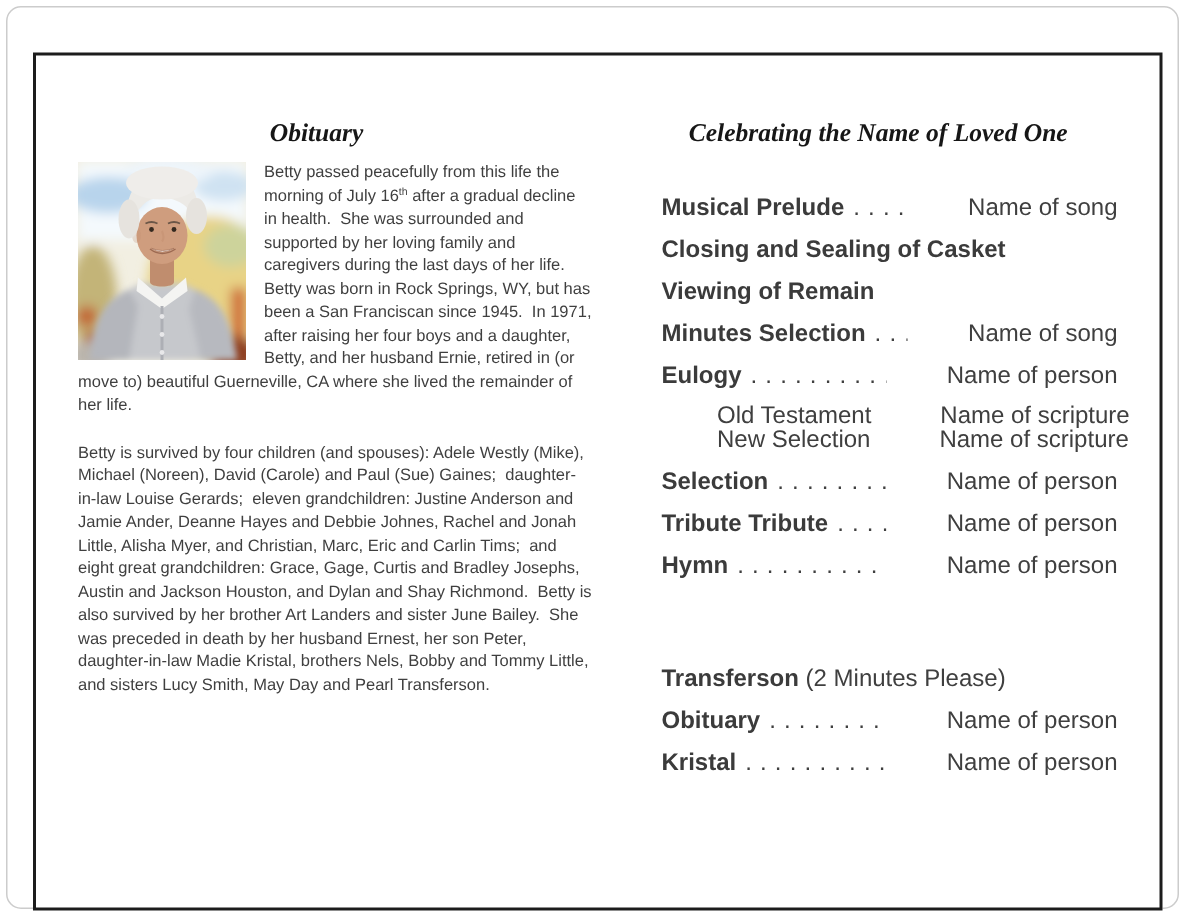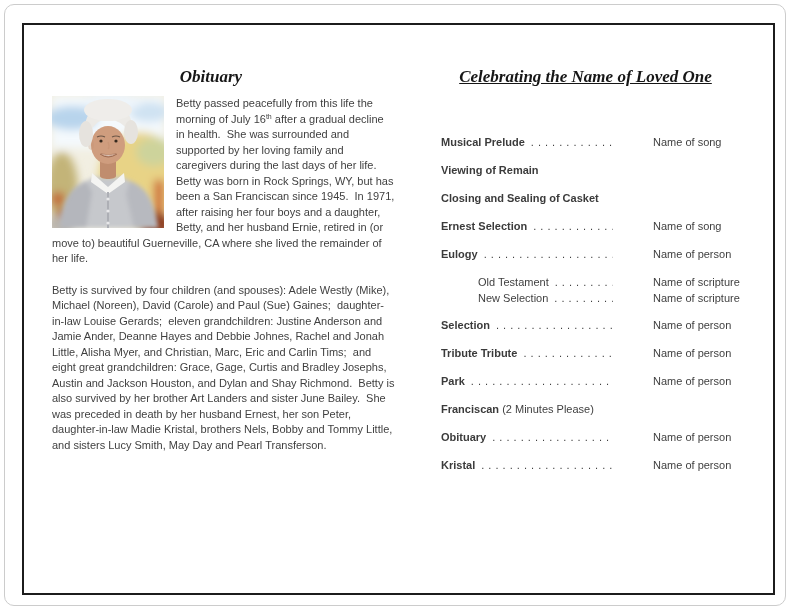--- a/index.html
+++ b/index.html
@@ -10,59 +10,59 @@
   }
   *{box-sizing:border-box;margin:0;padding:0;}
   html,body{width:792px;height:612px;background:#ffffff;overflow:hidden;}
   body{font-family:"Liberation Sans","DejaVu Sans",sans-serif;color:var(--text);position:relative;}
 
   .outer-frame{
     position:absolute;left:4px;top:4px;right:6px;bottom:6px;
     border:1px solid var(--frame);border-radius:10px;background:#ffffff;
   }
   .page{
-    position:absolute;left:17px;top:18px;width:753px;height:572px;
+    position:absolute;left:17px;top:30px;width:753px;height:572px;
     border:2px solid var(--border);background:#ffffff;display:flex;
   }
   .half{height:100%;}
   .half.left{width:374px;}
   .half.right{width:375px;}
 
   .col-title{
     font-family:"Liberation Serif","DejaVu Serif",serif;
     font-weight:bold;font-style:italic;
     font-size:17px;line-height:20px;text-align:center;color:var(--title);
   }
   .half.left  .col-title{margin:42px 0 9px 0;}
-  .half.right .col-title{margin:42px 0 48px 0;text-decoration:underline;}
+  .half.right .col-title{margin:42px 0 32px 0;}
 
   
   .left-content{padding:0 3px 0 28px;font-size:11px;line-height:15.5px;}
   .left-content p{white-space:pre-wrap;margin:0 0 16px 0;}
   .left-content p.first{margin-top:9px;}
   sup{font-size:7px;vertical-align:4px;line-height:0;}
 
   .photo{
     float:left;width:112px;height:132px;margin:0 12px 0 0;
     overflow:hidden;background:#efe9da;
   }
   .photo svg{display:block;width:112px;height:132px;}
 
   
-  .program{padding:0 28px 0 43px;font-size:11px;}
+  .program{padding:0 28px 0 43px;font-size:16px;}
   .prow{display:flex;align-items:baseline;line-height:15px;margin-bottom:13px;}
   .prow.block{display:block;}
   .plabel{font-weight:bold;white-space:nowrap;color:#3b3b3b;}
-  .pnote{white-space:pre;}
+  .pnote{white-space:pre;margin-top:47px;}
   .leader{
     flex:1 1 auto;overflow:hidden;white-space:nowrap;
     margin:0 6px;letter-spacing:0.5px;color:var(--text);
   }
   .pvalue{flex:0 0 92px;white-space:nowrap;text-align:left;margin-left:34px;}
-  .subrow{display:flex;align-items:baseline;line-height:14px;padding-left:37px;margin-top:2px;justify-content:flex-end;}
+  .subrow{display:flex;align-items:baseline;line-height:14px;padding-left:37px;margin-top:2px;}
   .subrow .sublabel{white-space:nowrap;}
 </style>
 </head>
 <body>
 
 <div class="outer-frame">
   <div class="page">
 
     <div class="half left">
       <div class="col-title">Obituary</div>
@@ -128,29 +128,29 @@
       <div class="program">
 
         <div class="prow">
           <span class="plabel">Musical Prelude</span>
           <span class="leader">. . . . . . . . . . . . . . . . . . . . . . . . . . . . . . . . . . . . . . . . . . . . . . . . . . . . . . . .</span>
           <span class="pvalue">Name of song</span>
         </div>
 
 
         <div class="prow">
+          <span class="plabel">Closing and Sealing of Casket</span>
+        </div>
+
+        <div class="prow">
           <span class="plabel">Viewing of Remain</span>
         </div>
 
         <div class="prow">
-          <span class="plabel">Closing and Sealing of Casket</span>
-        </div>
-
-        <div class="prow">
-          <span class="plabel">Ernest Selection</span>
+          <span class="plabel">Minutes Selection</span>
           <span class="leader">. . . . . . . . . . . . . . . . . . . . . . . . . . . . . . . . . . . . . . . . . . . . . . . . . . . . . . . .</span>
           <span class="pvalue">Name of song</span>
         </div>
 
         <div class="prow">
           <span class="plabel">Eulogy</span>
           <span class="leader">. . . . . . . . . . . . . . . . . . . . . . . . . . . . . . . . . . . . . . . . . . . . . . . . . . . . . . . .</span>
           <span class="pvalue">Name of person</span>
         </div>
 
@@ -173,27 +173,27 @@
           <span class="pvalue">Name of person</span>
         </div>
 
         <div class="prow">
           <span class="plabel">Tribute Tribute</span>
           <span class="leader">. . . . . . . . . . . . . . . . . . . . . . . . . . . . . . . . . . . . . . . . . . . . . . . . . . . . . . . .</span>
           <span class="pvalue">Name of person</span>
         </div>
 
         <div class="prow">
-          <span class="plabel">Park</span>
-          <span class="leader">. . . . . . . . . . . . . . . . . . . . . . . . . . . . . . . . . . . . . . . . . . . . . . . . . . . . . . . .</span>
-          <span class="pvalue">Name of person</span>
-        </div>
-
-        <div class="prow">
-          <span class="plabel">Franciscan</span>
+          <span class="plabel">Hymn</span>
+          <span class="leader">. . . . . . . . . . . . . . . . . . . . . . . . . . . . . . . . . . . . . . . . . . . . . . . . . . . . . . . .</span>
+          <span class="pvalue">Name of person</span>
+        </div>
+
+        <div class="prow">
+          <span class="plabel">Transferson</span>
           <span class="pnote"> (2 Minutes Please)</span>
         </div>
 
         <div class="prow">
           <span class="plabel">Obituary</span>
           <span class="leader">. . . . . . . . . . . . . . . . . . . . . . . . . . . . . . . . . . . . . . . . . . . . . . . . . . . . . . . .</span>
           <span class="pvalue">Name of person</span>
         </div>
 
         <div class="prow">

